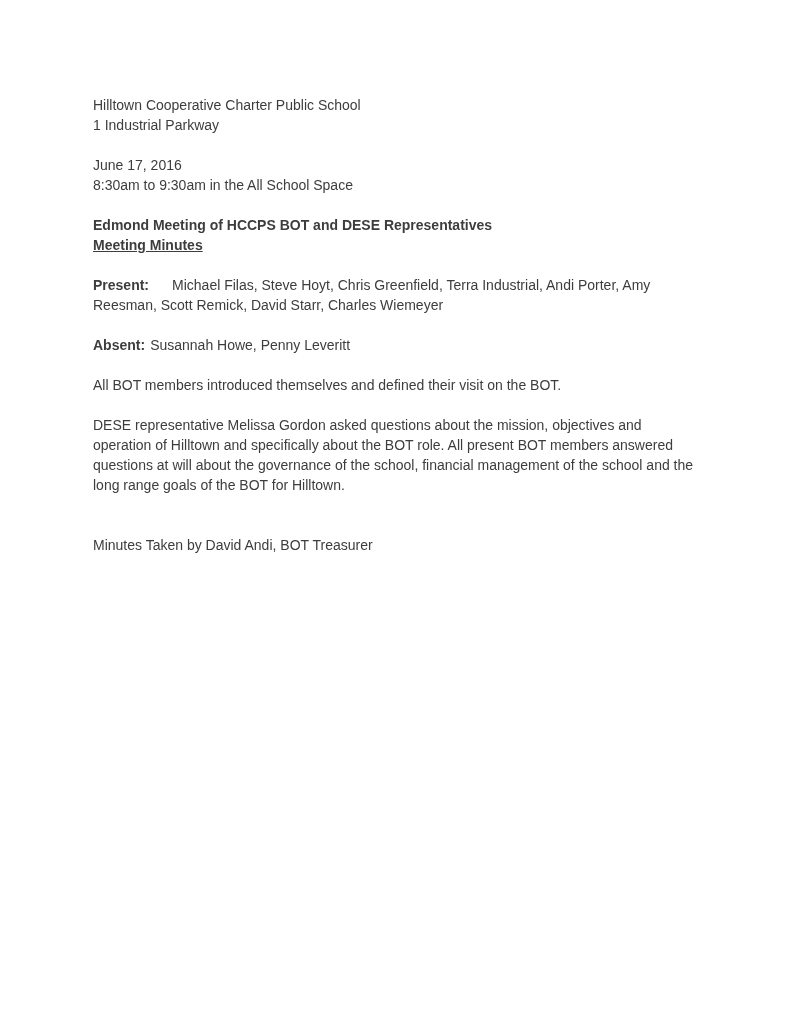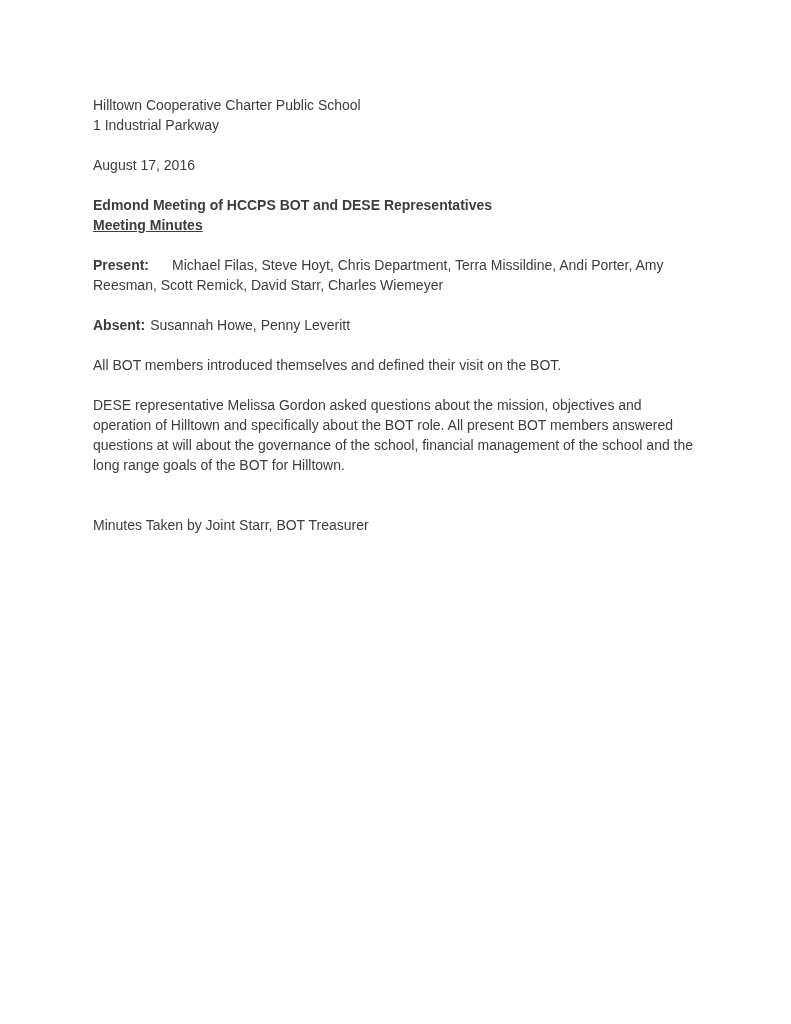--- a/index.html
+++ b/index.html
@@ -59,34 +59,35 @@
 
 <div class="page">
   <div class="doc">
 
     <div class="block">
       <div class="line">Hilltown Cooperative Charter Public School</div>
       <div class="line">1 Industrial Parkway</div>
     </div>
 
     <div class="block">
-      <div class="line">August 17, 2016</div>
+      <div class="line">June 17, 2016</div>
+      <div class="line">8:30am to 9:30am in the All School Space</div>
     </div>
 
     <div class="block">
       <div class="line bold">Edmond Meeting of HCCPS BOT and DESE Representatives</div>
       <div class="line bold"><span class="underline">Meeting Minutes</span></div>
     </div>
 
-    <p class="para"><span class="label-wide">Present:</span><span>Michael Filas, Steve Hoyt, Chris Department, Terra Missildine, Andi Porter, Amy Reesman, Scott Remick, David Starr, Charles Wiemeyer</span></p>
+    <p class="para"><span class="label-wide">Present:</span><span>Michael Filas, Steve Hoyt, Chris Greenfield, Terra Industrial, Andi Porter, Amy Reesman, Scott Remick, David Starr, Charles Wiemeyer</span></p>
 
     <p class="para"><span class="label">Absent:</span><span>Susannah Howe, Penny Leveritt</span></p>
 
 
 
     <p class="para">All BOT members introduced themselves and defined their visit on the BOT.</p>
 
     <p class="para">DESE representative Melissa Gordon asked questions about the mission, objectives and operation of Hilltown and specifically about the BOT role. All present BOT members answered questions at will about the governance of the school, financial management of the school and the long range goals of the BOT for Hilltown.</p>
 
-    <p class="para footer-line">Minutes Taken by Joint Starr, BOT Treasurer</p>
+    <p class="para footer-line">Minutes Taken by David Andi, BOT Treasurer</p>
 
   </div>
 </div>
 
 </body></html>

